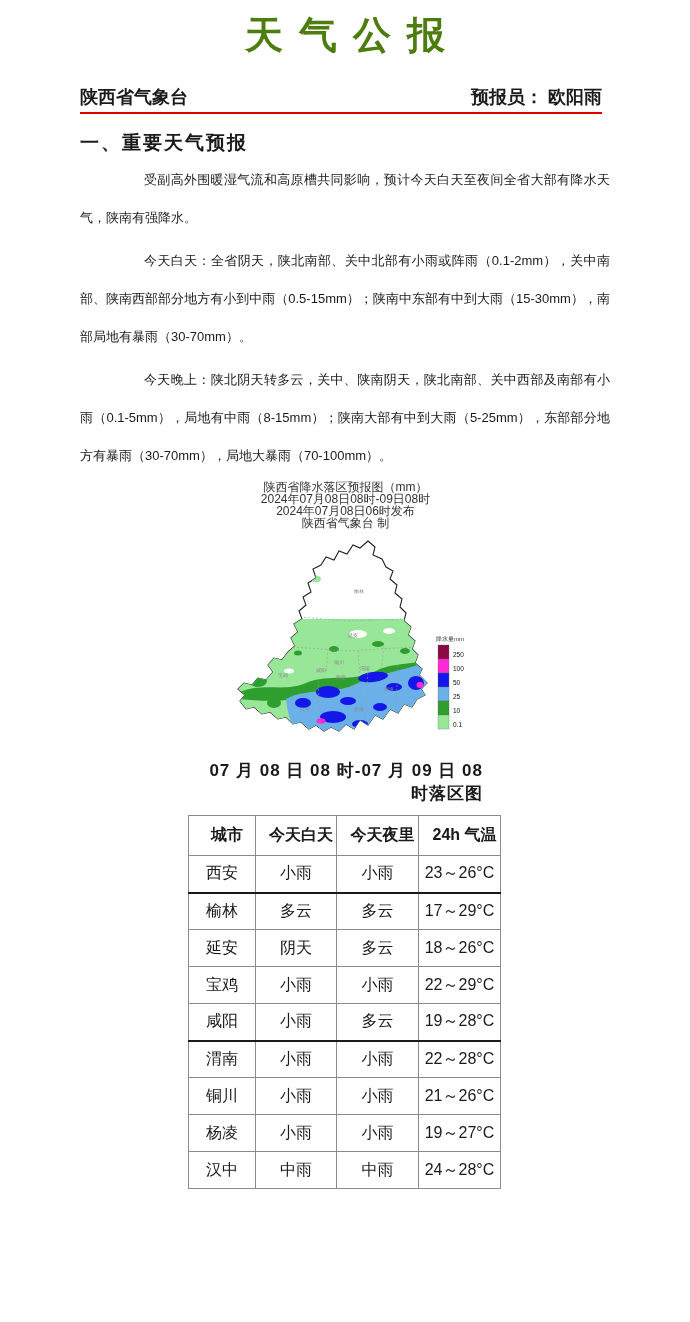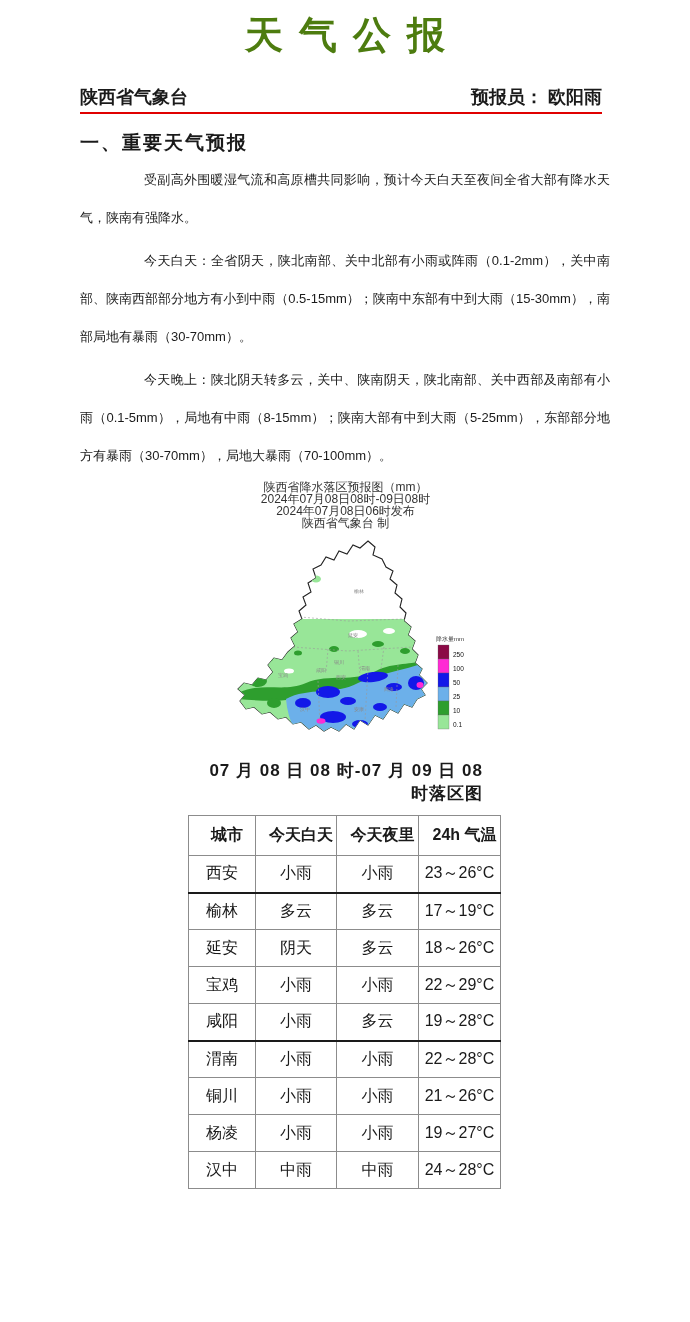--- a/index.html
+++ b/index.html
@@ -185,21 +185,21 @@
         <tr class="thick">
           <td>西安</td>
           <td>小雨</td>
           <td>小雨</td>
           <td>23～26°C</td>
         </tr>
         <tr>
           <td>榆林</td>
           <td>多云</td>
           <td>多云</td>
-          <td>17～19°C</td>
+          <td>17～29°C</td>
         </tr>
         <tr>
           <td>延安</td>
           <td>阴天</td>
           <td>多云</td>
           <td>18～26°C</td>
         </tr>
         <tr>
           <td>宝鸡</td>
           <td>小雨</td>

